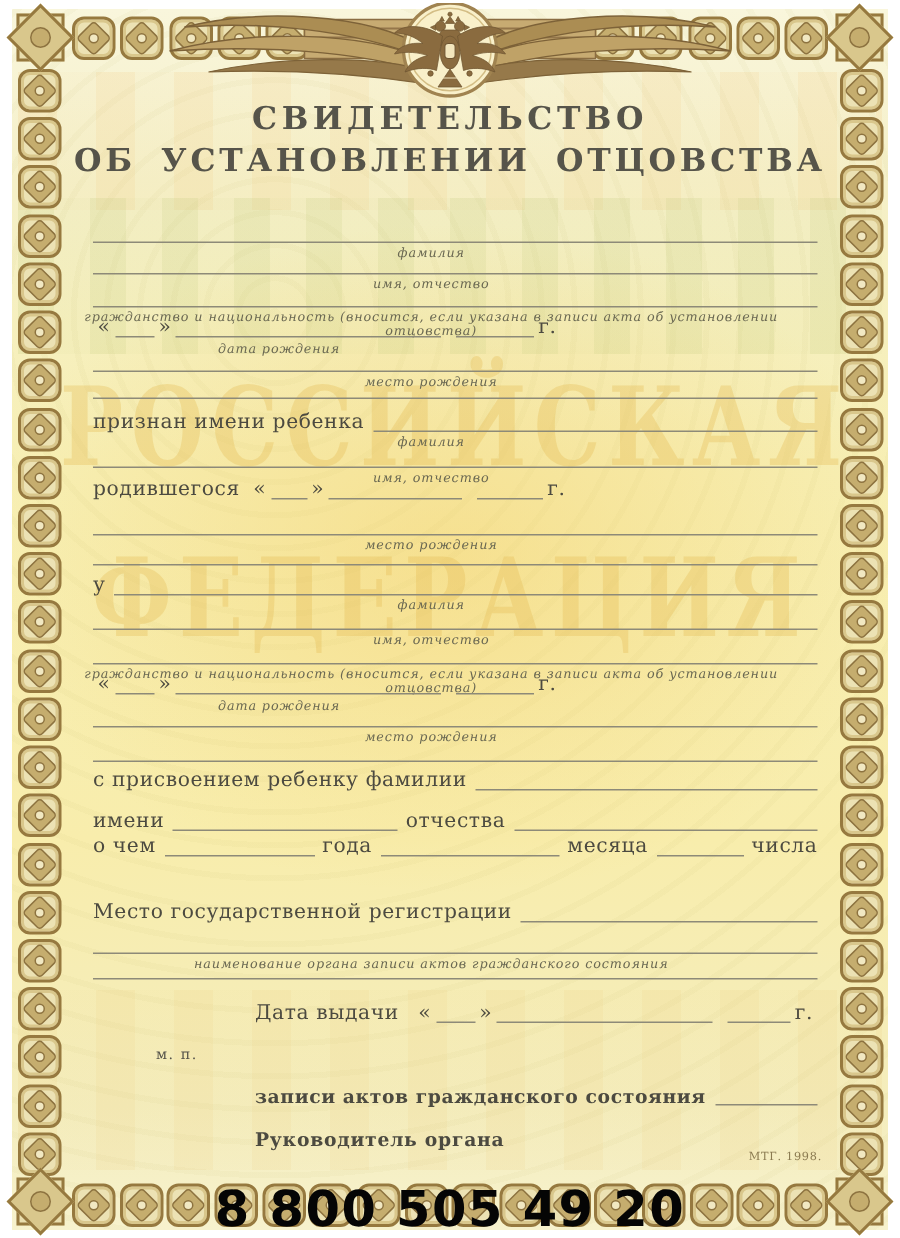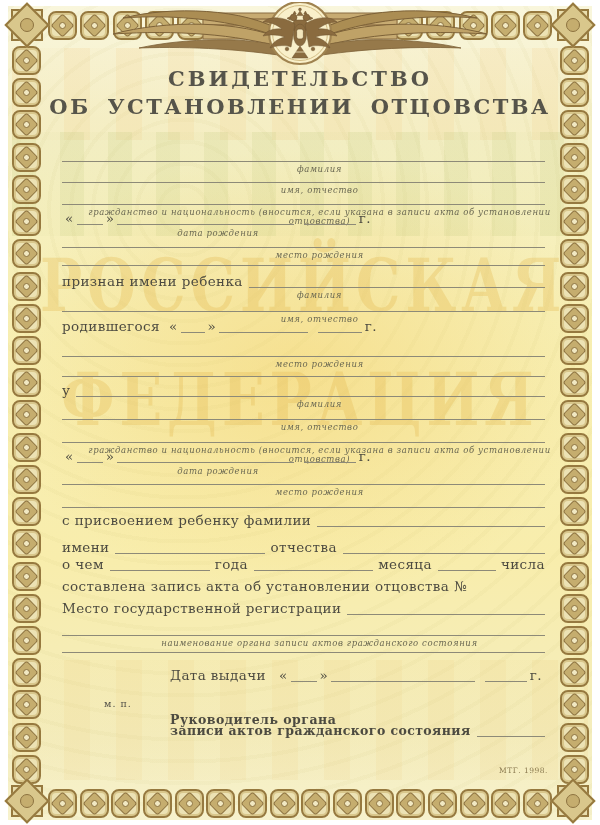--- a/index.html
+++ b/index.html
@@ -54,25 +54,25 @@
 
   
   .fr{position:absolute; left:62px; width:483px; height:16px;
       display:flex; align-items:flex-end; font-size:13.5px; color:#4c4a40; letter-spacing:0.4px;}
   .ln{flex:1 1 auto; border-bottom:1px solid #8d8a78; height:1px;}
   .lnf{flex:0 0 auto; border-bottom:1px solid #8d8a78; height:1px;}
   .lbl{white-space:pre; padding-right:6px; line-height:1;}
   .lbl.mid{padding-left:5px;}
   .q{white-space:pre; line-height:1; padding:0 3px;}
   .sp{flex:0 0 10px;}
-  .cap{position:absolute; left:78px; width:483px; text-align:center;
+  .cap{position:absolute; left:46px; width:483px; text-align:center;
        font-style:italic; font-size:8.5px; color:#6a6852; letter-spacing:0.6px; line-height:1;}
   .capn{width:280px;}
   .small-note{position:absolute; font-size:9.5px; color:#55534a; letter-spacing:1px;margin-left:28px;}
-  .head-l1{position:absolute; left:170px; top:712px; font-size:12.5px; font-weight:bold;
+  .head-l1{position:absolute; left:170px; top:752px; font-size:12.5px; font-weight:bold;
        color:#4c4a40; letter-spacing:0.5px;}
   .print-code{position:absolute; right:52px; top:766px; font-size:7.5px; color:#8a7a50; letter-spacing:0.5px;}
 
   
   .phone{position:absolute; left:0; right:0; top:789px; text-align:center;
        font-family:"DejaVu Sans", sans-serif; font-weight:bold; font-size:33px;
        letter-spacing:1px; color:#050505; line-height:1;}
 
   .topart{position:absolute; left:105px; top:2px;}
 </style>
@@ -350,24 +350,20 @@
   <div class="fr" style="top:555px;">
     <span class="lbl">о чем</span>
     <div class="lnf" style="width:100px;"></div>
     <span class="lbl mid">года</span>
     <div class="ln"></div>
     <span class="lbl mid">месяца</span>
     <div class="lnf" style="width:58px;"></div>
     <span class="lbl mid" style="padding-right:0;">числа</span>
   </div>
 
-  <div class="fr" style="top:577px; width:411px;">
-    <span class="lbl">составлена запись акта об установлении отцовства №</span>
-    <div class="ln"></div>
-  </div>
 
   <div class="fr" style="top:599px;">
     <span class="lbl">Место государственной регистрации</span>
     <div class="ln"></div>
   </div>
 
   <div class="fr" style="top:620px;">
       <div class="ln"></div>
     </div>
   <div class="cap" style="top:639px;">наименование органа записи актов гражданского состояния</div>
@@ -390,13 +386,14 @@
   <div class="small-note" style="left:76px; top:698px;">м. п.</div>
 
   <div class="head-l1">Руководитель органа</div>
   <div class="fr" style="top:721px; left:170px; width:375px; font-size:12.5px; font-weight:bold;">
     <span class="lbl">записи актов гражданского состояния</span>
     <div class="ln"></div>
   </div>
 
   <div class="print-code">МТГ. 1998.</div>
 
+  <div class="phone">8 800 505 49 20</div>
 </div>
 
 </body></html>

